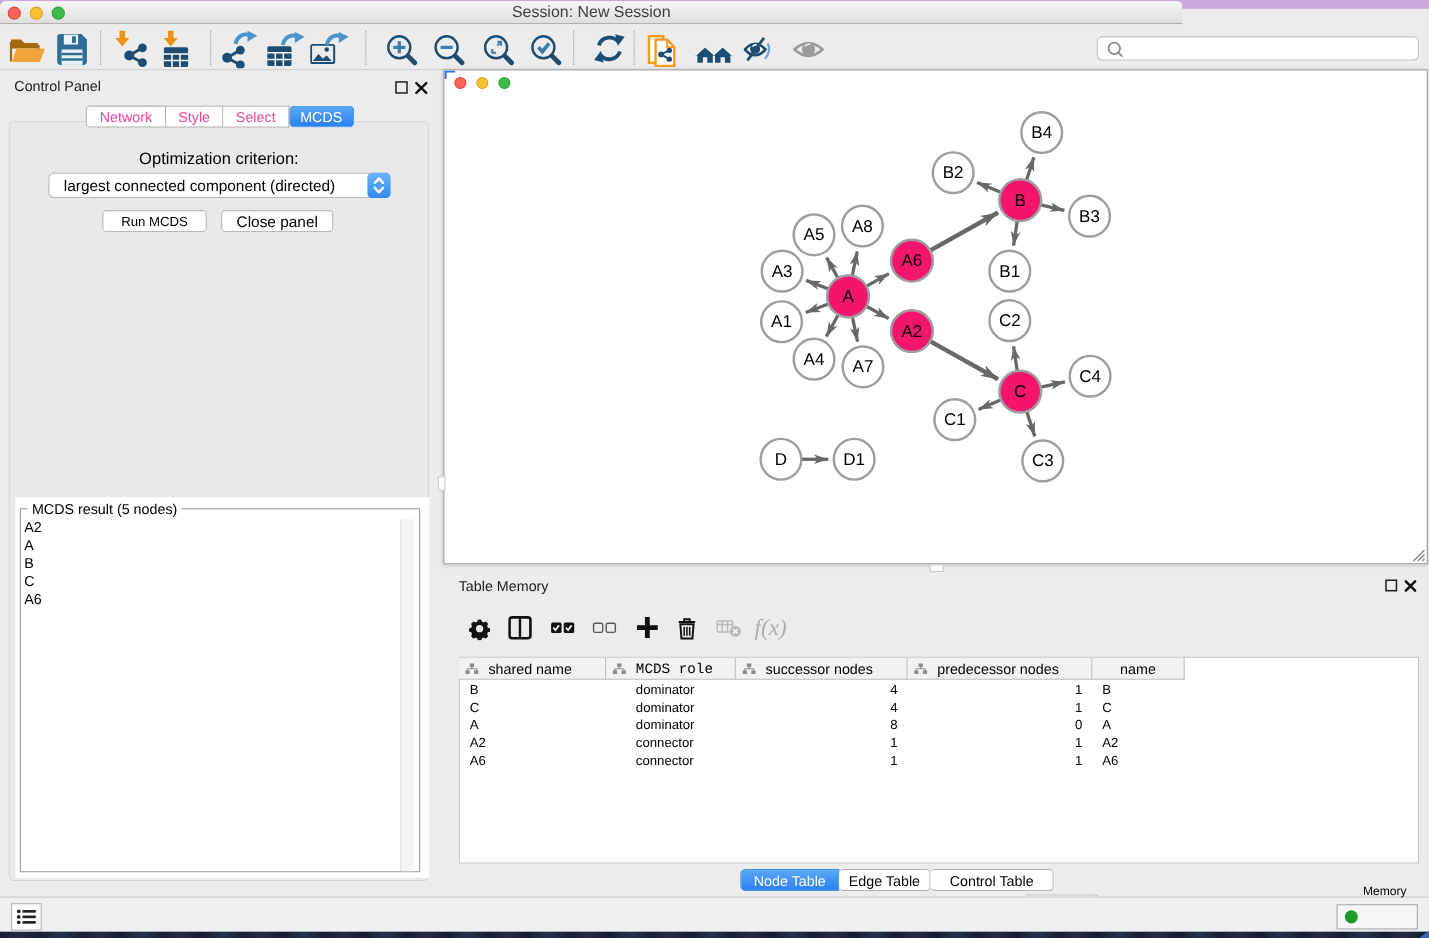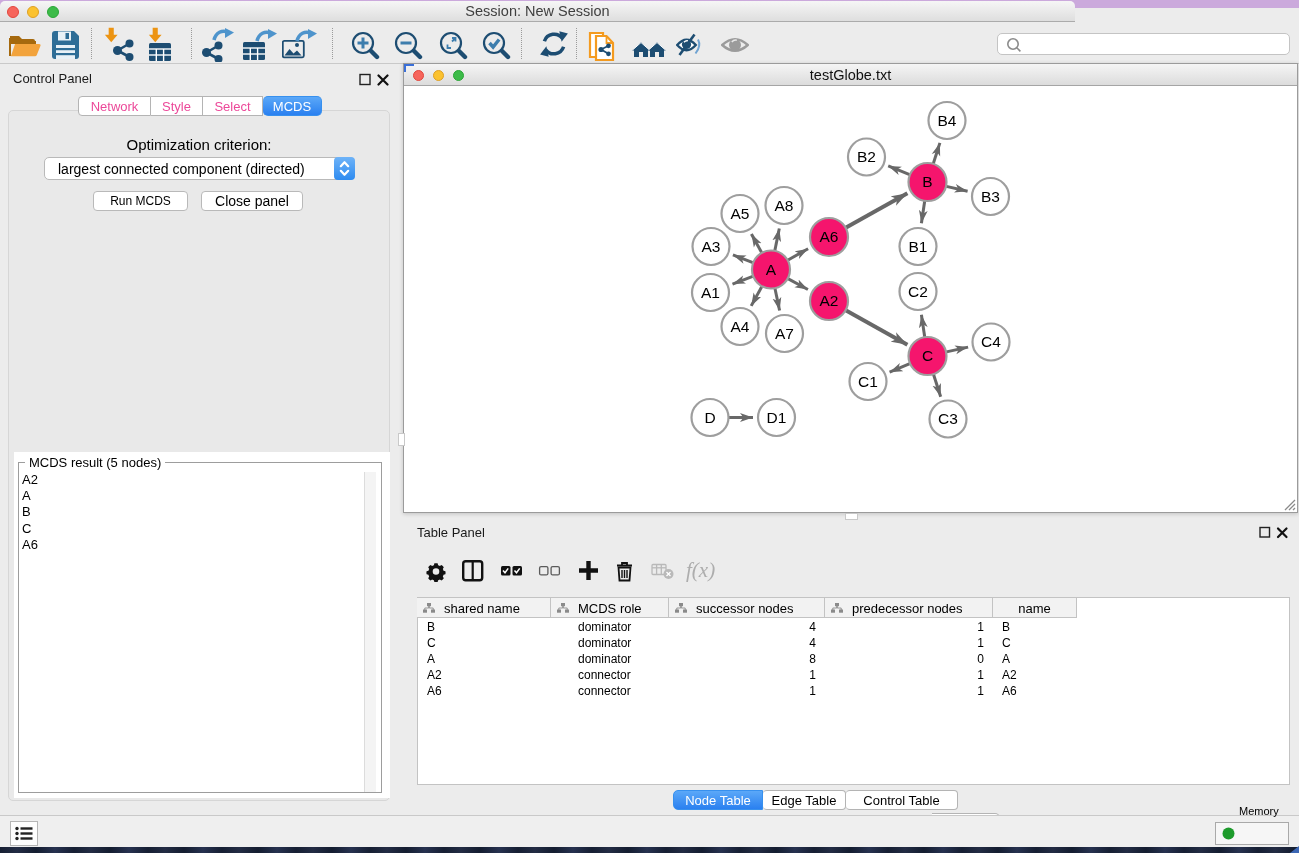--- a/index.html
+++ b/index.html
@@ -215,21 +215,20 @@
     </svg>
 </div>
 <div class="abs" style="left:93px;top:191px;width:95px;height:20px;background:#fff;border:1px solid #b9b9b9;border-radius:4px;text-align:center;font-size:12px;line-height:19px;color:#000">Run MCDS</div>
 <div class="abs" style="left:201px;top:191px;width:102px;height:20px;background:#fff;border:1px solid #b9b9b9;border-radius:4px;text-align:center;font-size:14px;line-height:19px;color:#000">Close panel</div>
 <div class="abs" style="left:14px;top:452px;width:376px;height:346px;background:#fff;"></div>
 <div class="abs" style="left:18px;top:462px;width:364px;height:331px;border:1px solid #9d9d9d;"></div>
 <div class="abs" style="left:25px;top:455px;background:#fff;padding:0 4px;font-size:13px;color:#000">MCDS result (5 nodes)</div>
 <div class="abs" style="left:22px;top:472px;font-size:13px;color:#000;line-height:16.2px">A2<br>A<br>B<br>C<br>A6</div>
 <div class="abs" style="left:364px;top:472px;width:12px;height:320px;background:#f4f4f4;border-left:1px solid #dcdcdc;"></div>
 <div class="abs" style="left:403px;top:63px;width:895px;height:450px;border:1px solid #9b9b9b;background:#fff;box-shadow:0 1px 4px rgba(0,0,0,0.18);">
-  <div style="height:22px;background:linear-gradient(#f5f5f5,#dcdcdc);border-bottom:1px solid #a5a5a5;text-align:center;font-size:14.5px;color:#111;line-height:22px;">testGlobe.txt</div>
   <svg width="10" height="8" style="position:absolute;left:0;top:0">
       <path d="M0,8 L0,0 L10,0 L10,2 L2,2 L2,8 z" fill="#3a6fd8"></path>
     </svg>
   <div class="tl" style="left:9px;top:6px;width:11px;height:11px;background:#f6655c;border:1px solid #e2463d;"></div>
   <div class="tl" style="left:29px;top:6px;width:11px;height:11px;background:#fbc22f;border:1px solid #dfa023;"></div>
   <div class="tl" style="left:49px;top:6px;width:11px;height:11px;background:#3dbb49;border:1px solid #2ba637;"></div>
   <svg width="14" height="14" style="position:absolute;right:1px;bottom:1px">
       <path d="M13,3 L3,13 M13,7 L7,13 M13,11 L11,13" stroke="#8a8a8a" stroke-width="1.3" fill="none"></path>
     </svg>
 </div>
@@ -301,21 +300,21 @@
 <text x="462.5" y="75" text-anchor="middle" font-size="15.5" fill="#000">B2</text>
 <text x="586.5" y="114.5" text-anchor="middle" font-size="15.5" fill="#000">B3</text>
 <text x="543" y="38.5" text-anchor="middle" font-size="15.5" fill="#000">B4</text>
 <text x="464" y="299.5" text-anchor="middle" font-size="15.5" fill="#000">C1</text>
 <text x="514" y="209.5" text-anchor="middle" font-size="15.5" fill="#000">C2</text>
 <text x="544" y="337" text-anchor="middle" font-size="15.5" fill="#000">C3</text>
 <text x="587" y="260" text-anchor="middle" font-size="15.5" fill="#000">C4</text>
 <text x="306" y="335.5" text-anchor="middle" font-size="15.5" fill="#000">D</text>
 <text x="372.5" y="335.5" text-anchor="middle" font-size="15.5" fill="#000">D1</text>
 </svg>
-<div class="abs" id="tp-title" style="left:417px;top:525px;font-size:13px;color:#1a1a1a">Table Panel</div>
+<div class="abs" id="tp-title" style="left:417px;top:525px;font-size:13px;color:#1a1a1a">Table Memory</div>
 <svg class="abs" style="left:1259px;top:526px" width="31" height="13">
   <rect x="1" y="1.5" width="9.5" height="9.5" fill="none" stroke="#222" stroke-width="1.4"></rect>
   <path d="M19,2.5 L27.5,11 M27.5,2.5 L19,11" stroke="#111" stroke-width="2.2" stroke-linecap="round"></path>
 </svg>
 <svg class="abs" style="left:425px;top:560px" width="22" height="22">
     <path fill="#111" d="M11,3.2 a7.8,7.8 0 0 1 1.6,0.17 l0.5,1.9 a6,6 0 0 1 1.7,0.7 l1.7-1 a7.8,7.8 0 0 1 2.3,2.3 l-1,1.7 a6,6 0 0 1 0.7,1.7 l1.9,0.5 a7.8,7.8 0 0 1 0,3.2 l-1.9,0.5 a6,6 0 0 1 -0.7,1.7 l1,1.7 a7.8,7.8 0 0 1 -2.3,2.3 l-1.7-1 a6,6 0 0 1 -1.7,0.7 l-0.5,1.9 a7.8,7.8 0 0 1 -3.2,0 l-0.5-1.9 a6,6 0 0 1 -1.7-0.7 l-1.7,1 a7.8,7.8 0 0 1 -2.3-2.3 l1-1.7 a6,6 0 0 1 -0.7-1.7 l-1.9-0.5 a7.8,7.8 0 0 1 0-3.2 l1.9-0.5 a6,6 0 0 1 0.7-1.7 l-1-1.7 a7.8,7.8 0 0 1 2.3-2.3 l1.7,1 a6,6 0 0 1 1.7-0.7 l0.5-1.9 a7.8,7.8 0 0 1 1.6-0.17 z M11,8.2 a3.3,3.3 0 1 0 0,6.6 a3.3,3.3 0 1 0 0-6.6 z"></path>
   </svg>
 <svg class="abs" style="left:462px;top:560px" width="22" height="22">
     <rect x="1.2" y="1.2" width="19" height="19" rx="2.5" fill="none" stroke="#111" stroke-width="2.4"></rect>
     <line x1="10.7" y1="2" x2="10.7" y2="20" stroke="#111" stroke-width="2.2"></line>
@@ -354,21 +353,21 @@
 <div class="abs" style="left:417px;top:598px;width:134px;height:20px;border-right:1px solid #c3c3c3;font-size:13px;color:#000;display:flex;align-items:center;"><span style="margin-left:6px;margin-right:9px;display:inline-flex">
       <svg width="12" height="11" style="vertical-align:-1px">
         <g fill="#8a8a8a">
           <rect x="4" y="0" width="4" height="3.2"></rect>
           <rect x="0" y="6.5" width="4" height="3.2"></rect>
           <rect x="8" y="6.5" width="4" height="3.2"></rect>
           <path d="M5.8,3 L5.8,5 L1.8,5 L1.8,7 M6.2,3 L6.2,5 L10.2,5 L10.2,7" stroke="#8a8a8a" fill="none" stroke-width="0.9"></path>
         </g>
       </svg>
     </span>shared name</div>
-<div class="abs" style="left:551px;top:598px;width:118px;height:20px;border-right:1px solid #c3c3c3;font-size:13px;color:#000;display:flex;align-items:center;"><span style="margin-left:6px;margin-right:9px;display:inline-flex">
+<div class="abs" style="left:551px;top:598px;width:118px;height:20px;border-right:1px solid #c3c3c3;font-size:13px;color:#000;display:flex;align-items:center;font-family:Liberation Mono, monospace;"><span style="margin-left:6px;margin-right:9px;display:inline-flex">
       <svg width="12" height="11" style="vertical-align:-1px">
         <g fill="#8a8a8a">
           <rect x="4" y="0" width="4" height="3.2"></rect>
           <rect x="0" y="6.5" width="4" height="3.2"></rect>
           <rect x="8" y="6.5" width="4" height="3.2"></rect>
           <path d="M5.8,3 L5.8,5 L1.8,5 L1.8,7 M6.2,3 L6.2,5 L10.2,5 L10.2,7" stroke="#8a8a8a" fill="none" stroke-width="0.9"></path>
         </g>
       </svg>
     </span>MCDS role</div>
 <div class="abs" style="left:669px;top:598px;width:156px;height:20px;border-right:1px solid #c3c3c3;font-size:13px;color:#000;display:flex;align-items:center;"><span style="margin-left:6px;margin-right:9px;display:inline-flex">

